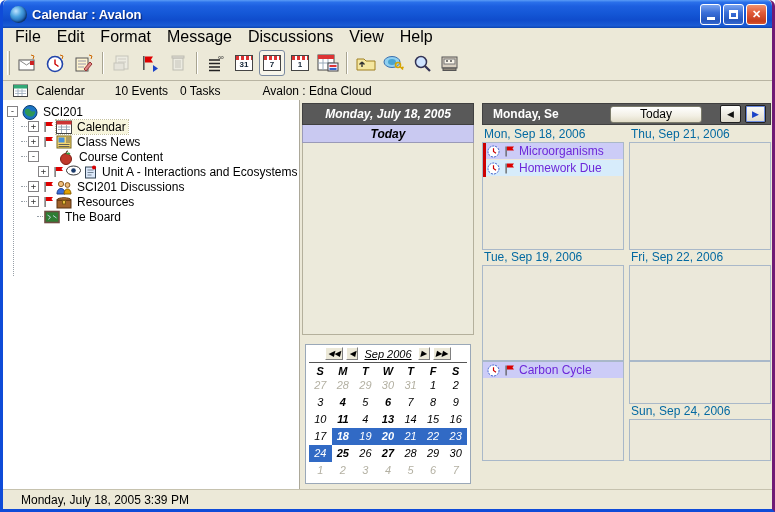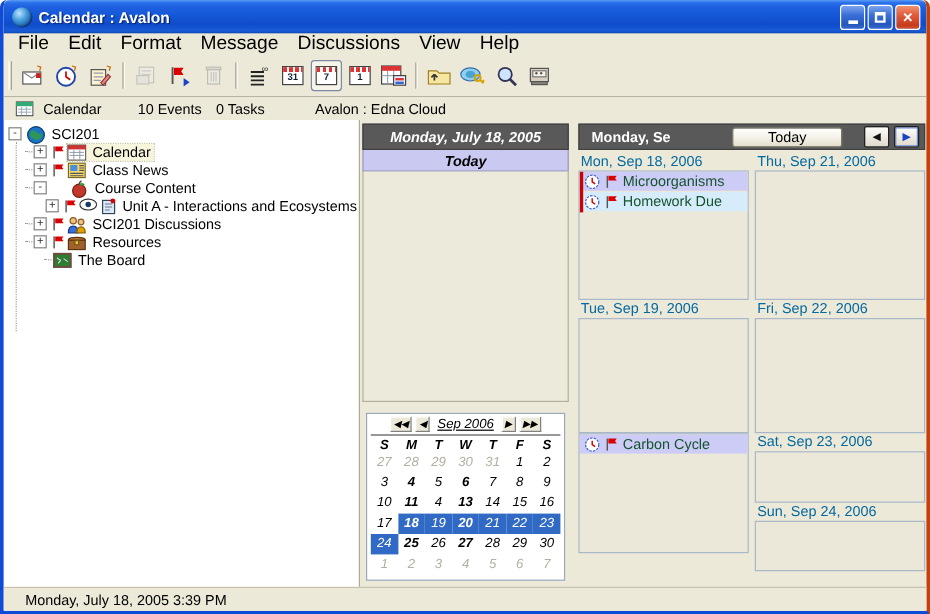--- a/index.html
+++ b/index.html
@@ -1,17 +1,17 @@
 <!DOCTYPE html>
 <html><head>
 <meta charset="utf-8">
 <style>
   * { box-sizing: border-box; margin: 0; padding: 0; }
   html,body { width:775px; height:512px; font-family:"Liberation Sans",sans-serif; }
-  .window { width:775px; height:512px; border-left:3px solid #0f4bd8; border-right:3px solid #c2410c;
+  .window { width:775px; height:512px; border-left:3px solid #0f4bd8; border-right:3px solid #701a75;
             border-bottom:3px solid #0f4bd8; border-radius:6px 6px 0 0; overflow:hidden;
             display:flex; flex-direction:column; background:#ece9d8; }
 
   
   .titlebar { height:28px; flex:0 0 28px; display:flex; align-items:center; padding:0 5px;
     background:linear-gradient(180deg,#5b9cf6 0%,#2a70ea 8%,#1d5fe0 22%,#1457d6 48%,#0f4ccc 72%,#1a5bd4 92%,#0b43ae 100%);
     border-radius:5px 5px 0 0; }
   .app-icon { width:17px; height:17px; border-radius:50%; margin:0 5px 0 2px;
     background:radial-gradient(circle at 35% 30%, #bfe3ff 0%, #4aa3e0 35%, #1b5fae 70%, #0d3e7a 100%);
     box-shadow:inset -1px -1px 2px rgba(0,0,30,.5); }
@@ -105,21 +105,21 @@
     font-size:9px; color:#111; }
   .navbtn.next { color:#1a43c8; box-shadow:inset 0 0 0 1px #6b8be0; }
   .week-grid { flex:1; display:flex; gap:5px; margin-top:2px; }
   .wcol { flex:1; display:flex; flex-direction:column; }
   .dayhdr { height:15px; flex:0 0 15px; font-size:12px; color:#0369a1; padding:0 0 0 2px; line-height:15px;
     white-space:nowrap; overflow:hidden; }
   .daycell { border:1px solid #a9b8c9; background:#ebe8da; position:relative; overflow:hidden; }
   .h108 { height:108px; flex:0 0 108px; } .h96 { height:96px; flex:0 0 96px; }
   .h100 { height:100px; flex:0 0 100px; } .h43 { height:43px; flex:0 0 43px; } .h42 { height:42px; flex:0 0 42px; }
   .event { height:16px; display:flex; align-items:center; gap:4px; padding-left:4px; font-size:12px;
-    color:#14532d; margin-bottom:1px; }
+    color:#6d28d9; margin-bottom:1px; }
   .event.lavender { background:#ccccf7; }
   .event.blue { background:#d7ecfb; }
   .redbar { position:absolute; left:0; top:0; width:3px; background:#cc0000; }
   .evicon { width:13px; height:13px; flex:0 0 13px; }
   .evflag { width:11px; height:11px; flex:0 0 11px; }
 
   
   .statusbar { height:20px; flex:0 0 20px; background:#ece9d8; border-top:1px solid #c6c2ae;
     display:flex; align-items:center; font-size:12px; color:#000; padding-left:18px; }
 </style>
@@ -554,21 +554,20 @@
                 </svg>
               <span>Carbon Cycle</span>
             </div>
           </div>
         </div>
         <div class="wcol">
           <div class="dayhdr">Thu, Sep 21, 2006</div>
           <div class="daycell h108"></div>
           <div class="dayhdr">Fri, Sep 22, 2006</div>
           <div class="daycell h96"></div>
-          <div class="dayhdr">Sat, Sep 23, 2006</div>
           <div class="daycell h43"></div>
           <div class="dayhdr">Sun, Sep 24, 2006</div>
           <div class="daycell h42"></div>
         </div>
       </div>
     </div>
   </div>
 
   <div class="statusbar">
     <span>Monday, July 18, 2005 3:39 PM</span>

